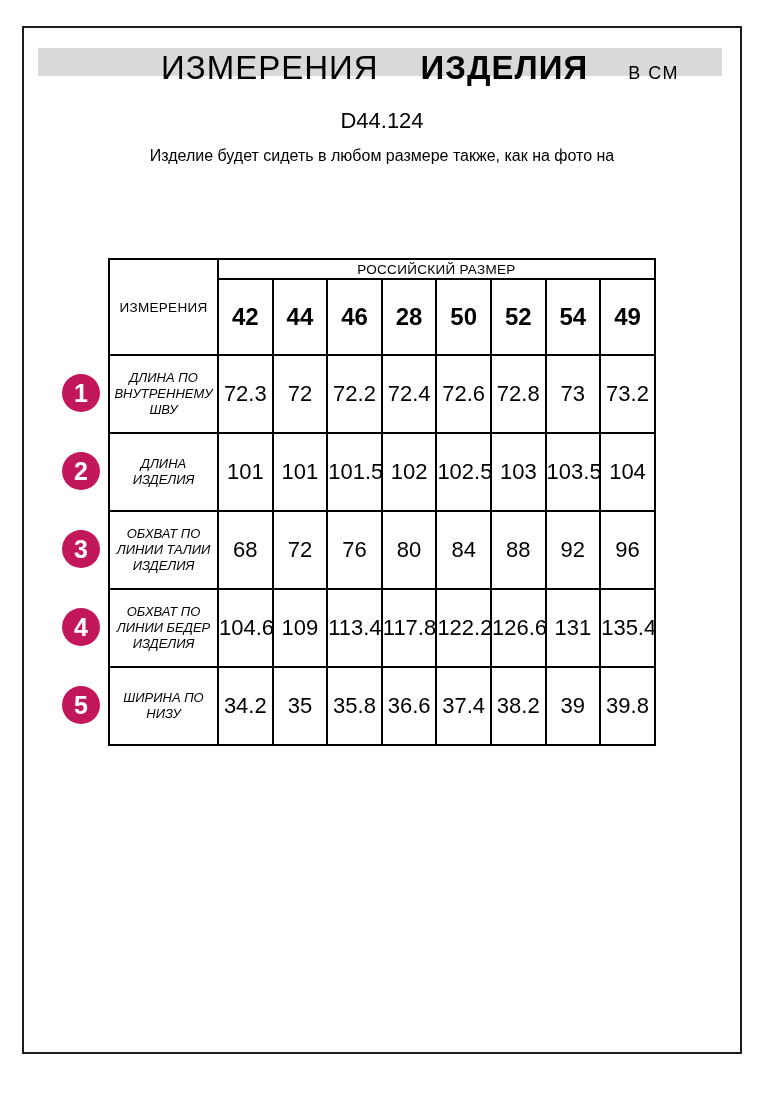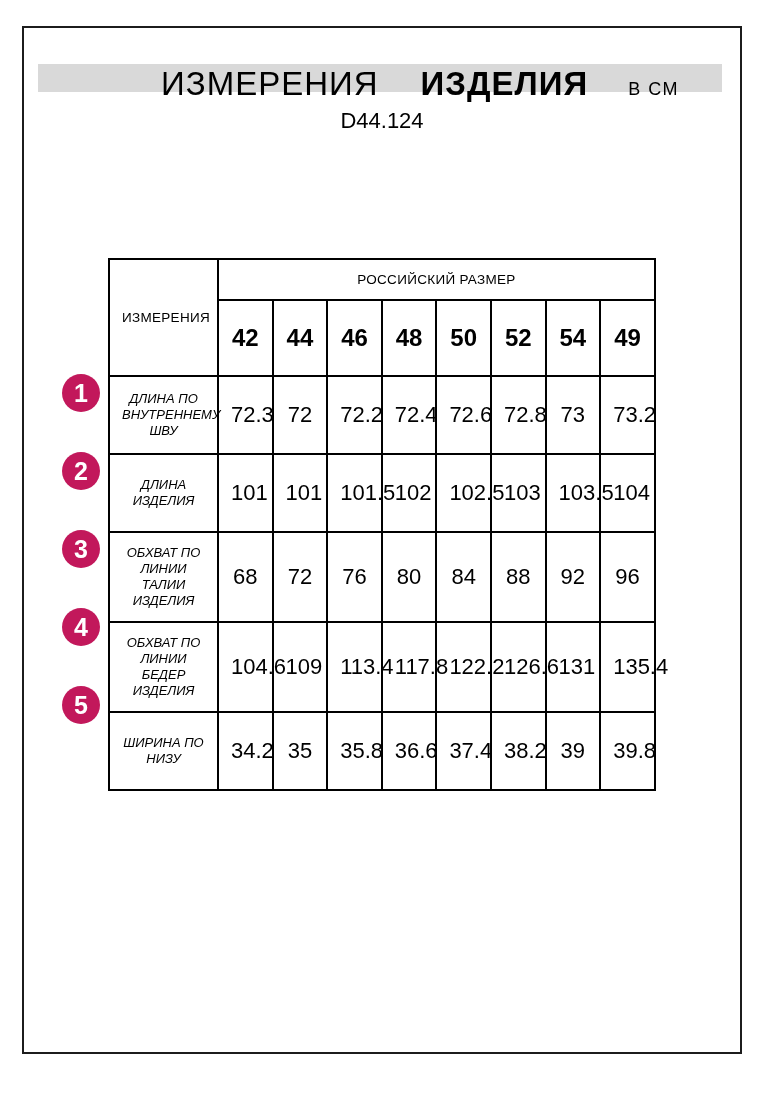--- a/index.html
+++ b/index.html
@@ -20,21 +20,21 @@
     left: 22px;
     top: 26px;
     width: 720px;
     height: 1028px;
     border: 2px solid #1c1c1c;
     background: #ffffff;
   }
   .title-band {
     position: absolute;
     left: 38px;
-    top: 64px;
+    top: 48px;
     width: 684px;
     height: 28px;
     background: #d9d9d9;
     text-align: center;
     line-height: 40px;
     white-space: nowrap;
     padding-left: 80px;
   }
   .title-word-1 {
     font-size: 33px;
@@ -77,21 +77,21 @@
     left: 108px;
     top: 258px;
     width: 546px;
     border-collapse: collapse;
     table-layout: fixed;
   }
   table.size-table td {
     border: 2px solid #000;
     text-align: center;
     vertical-align: middle;
-    padding: 12px;
+    padding: 0;
     background: #fff;
     margin-top: 39px;
   }
   td.corner-cell {
     font-size: 13.5px;
     letter-spacing: 0.3px;
   }
   tr.group-row { height: 20px; }
   td.group-cell {
     font-size: 13.5px;
@@ -137,20 +137,21 @@
 <div class="page">
   <div class="page-frame"></div>
 
   <div class="title-band">
     <span class="title-word-1">ИЗМЕРЕНИЯ</span><span class="title-word-2">ИЗДЕЛИЯ</span><span class="title-unit">В СМ</span>
   </div>
 
   <div class="product-code">D44.124</div>
 
   <div class="subtitle">
+    <div>Изделие будет сидеть в любом размере также, как на фото на</div>
   </div>
 
   <table class="size-table">
     <colgroup>
       <col style="width:109px">
       <col style="width:54.6px">
         <col style="width:54.6px">
         <col style="width:54.6px">
         <col style="width:54.6px">
       <col style="width:54.6px">
@@ -160,21 +161,21 @@
     </colgroup>
     <tbody>
         <tr class="group-row">
       <td class="corner-cell" rowspan="2">ИЗМЕРЕНИЯ</td>
       <td class="group-cell" colspan="8">РОССИЙСКИЙ РАЗМЕР</td>
     </tr>
     <tr class="sizes-row">
       <td class="size-cell">42</td>
       <td class="size-cell">44</td>
       <td class="size-cell">46</td>
-      <td class="size-cell">48</td>
+      <td class="size-cell">28</td>
       <td class="size-cell">50</td>
       <td class="size-cell">52</td>
       <td class="size-cell">54</td>
       <td class="size-cell">49</td>
     </tr>
 
     <tr class="data-row">
       <td class="label-cell">
         <div>ДЛИНА ПО</div>
         <div>ВНУТРЕННЕМУ</div>

